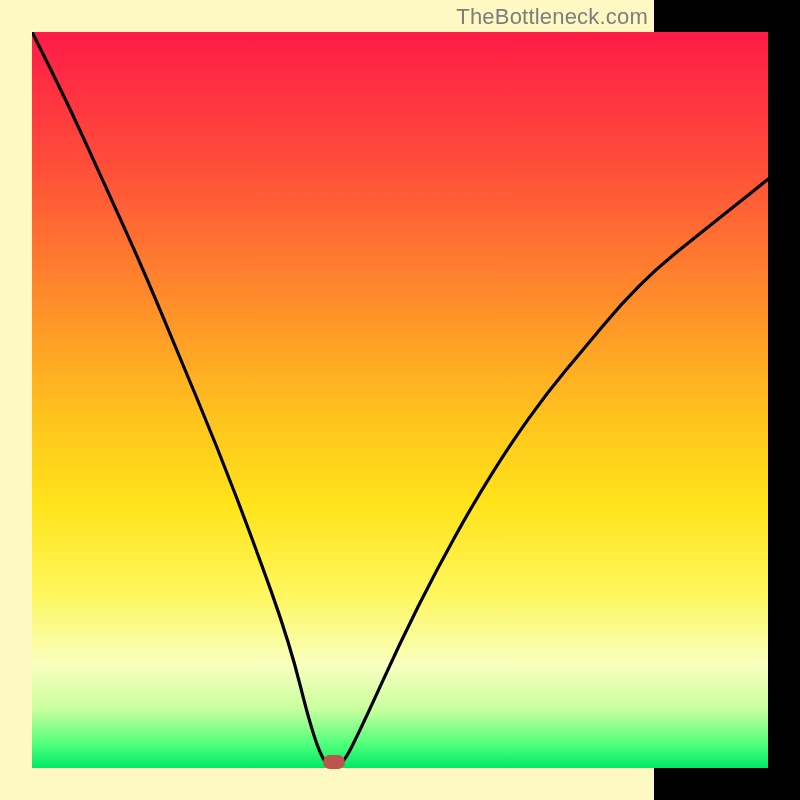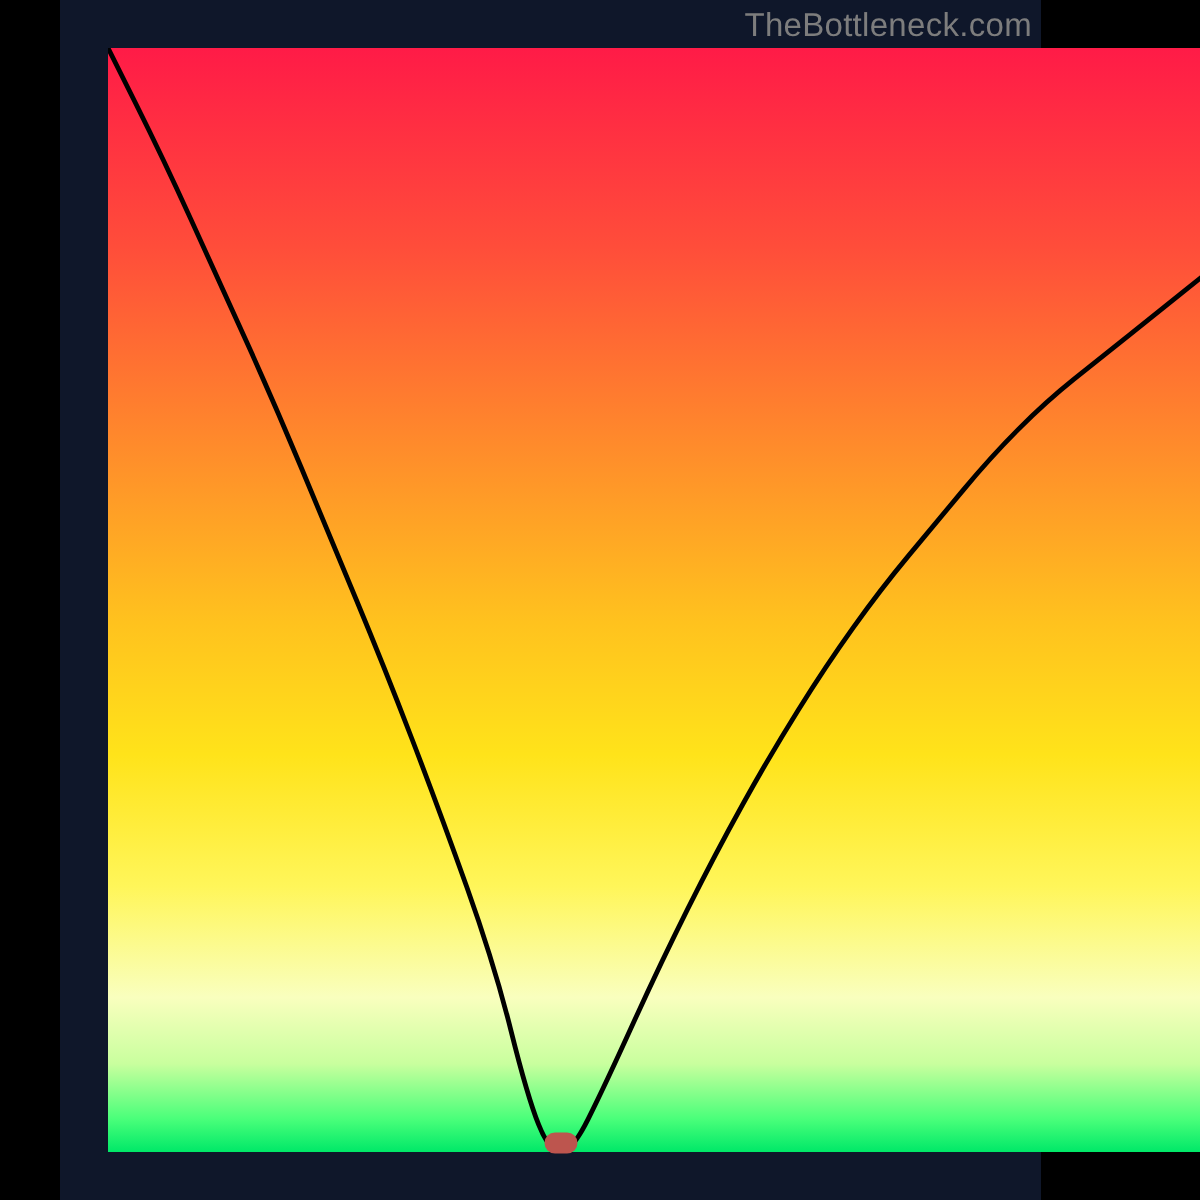--- a/index.html
+++ b/index.html
@@ -10,22 +10,21 @@
     background: #000;
     overflow: hidden;
     font-family: Arial, Helvetica, sans-serif;
   }
   .frame {
     position: absolute;
     top: 0;
     left: 0;
     width: 654px;
     height: 800px;
-    background: #0f172a;
-    margin-left: 40px;
+    background: #fef9c3;
   }
   .plot-area {
     position: absolute;
     top: 32px;
     left: 32px;
     width: 736px;
     height: 736px;
     
     background: linear-gradient(
       to bottom,

